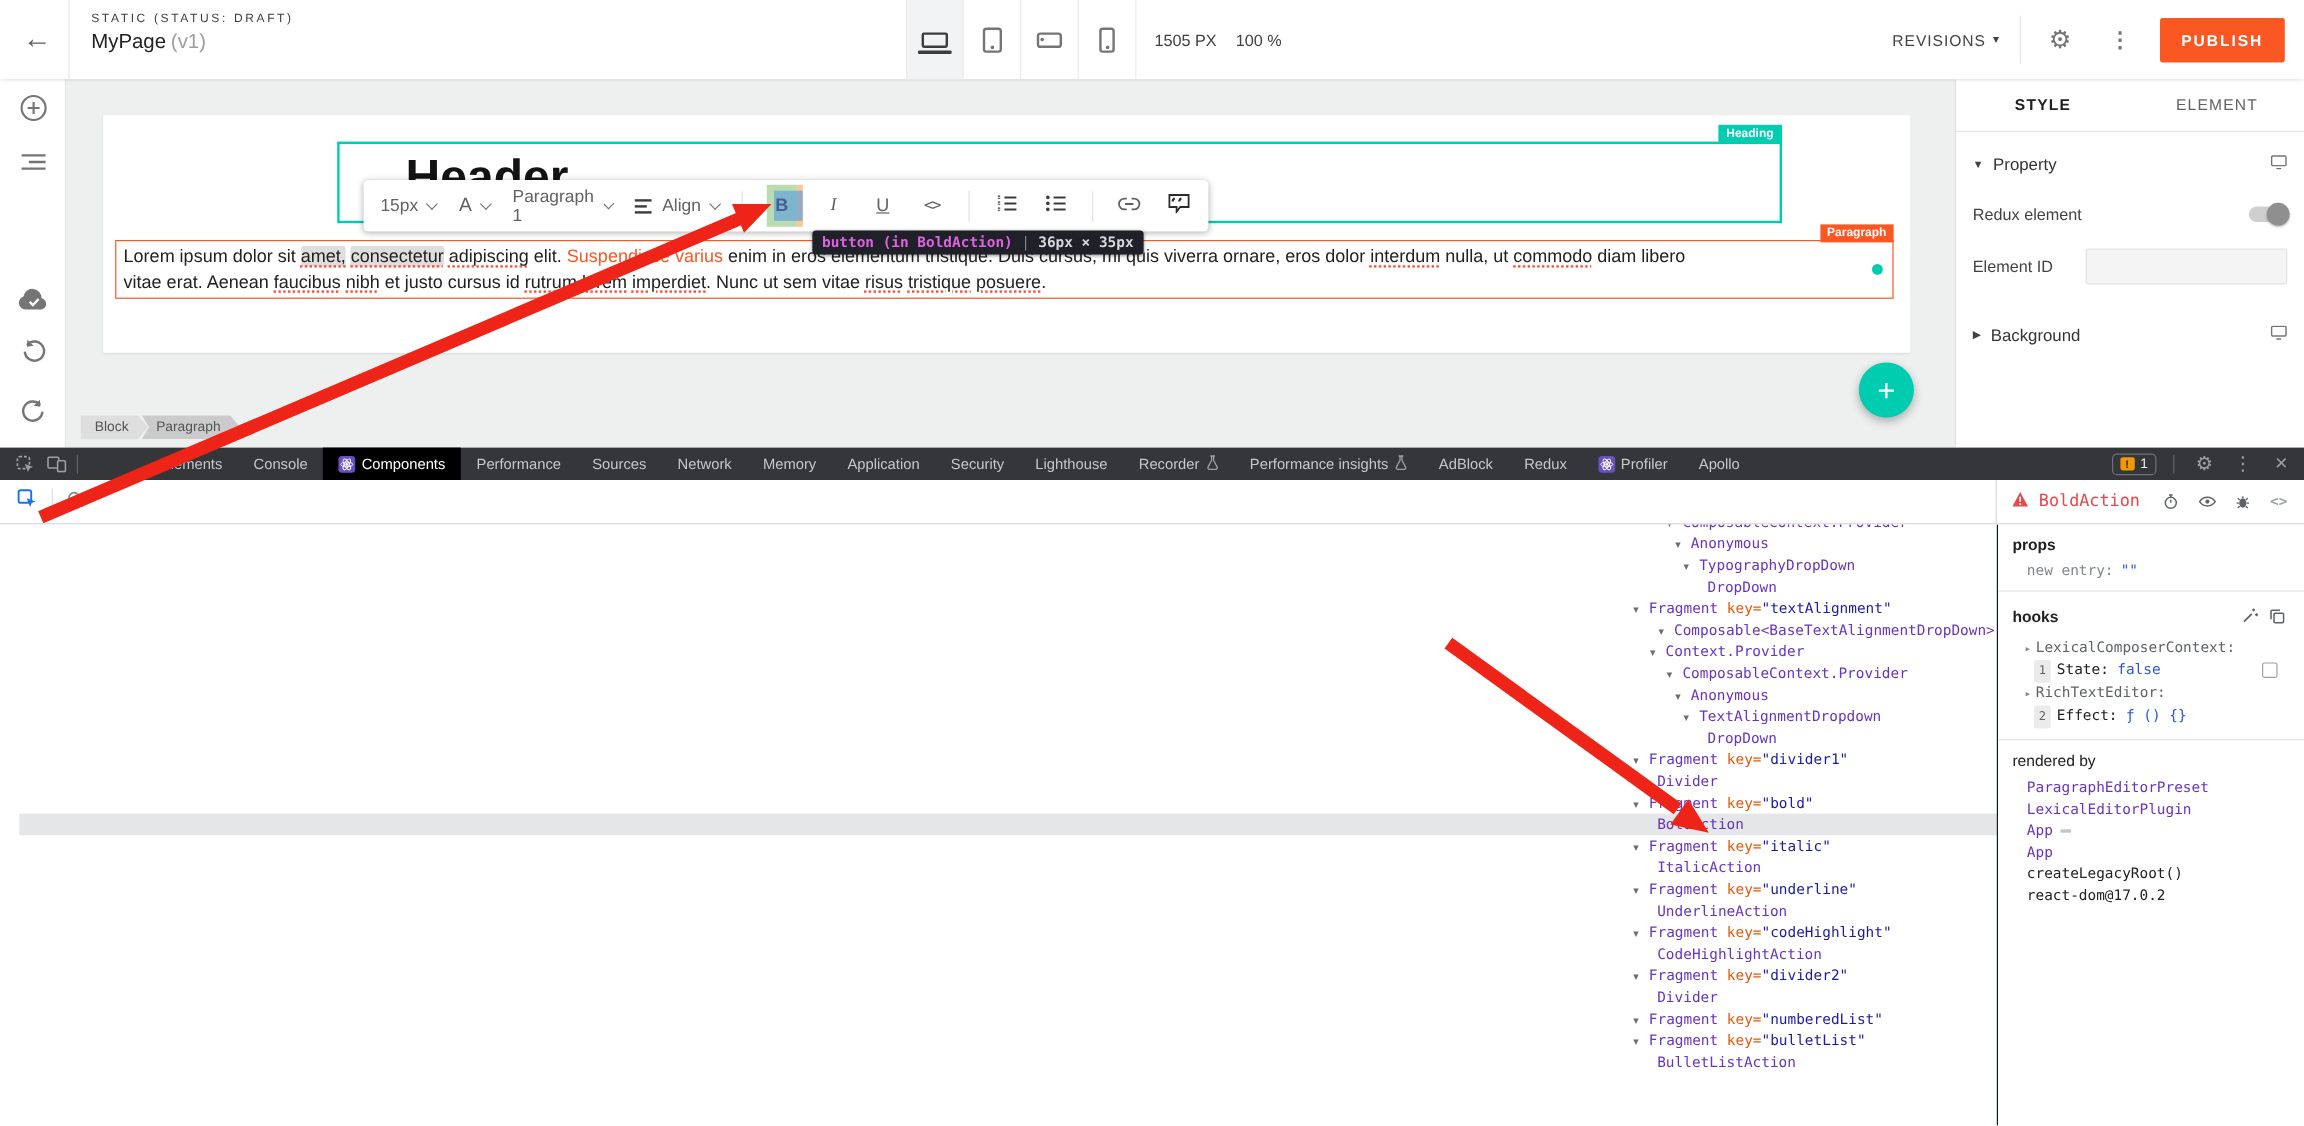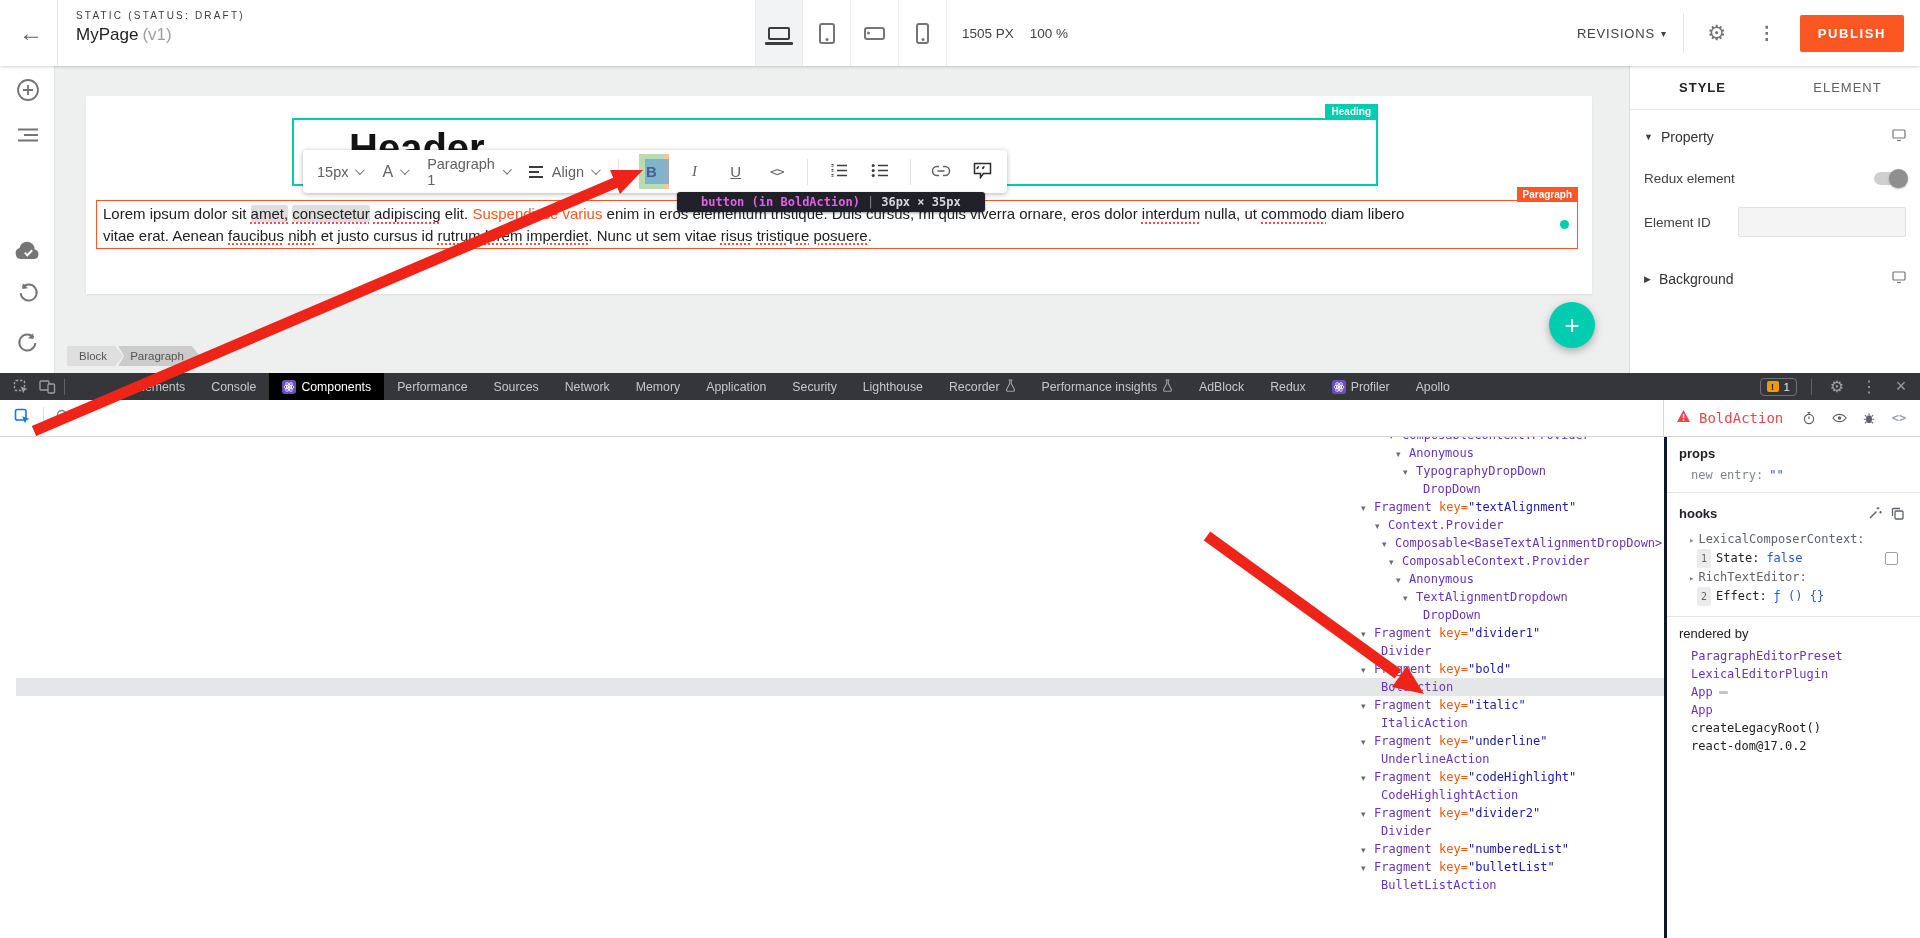--- a/index.html
+++ b/index.html
@@ -49,21 +49,21 @@
   
   #leftrail { position:absolute; left:0; top:66px; width:55px; height:307px; background:#fff;
     border-right:1px solid #e4e4e4; z-index:5; }
   .rail-btn { position:absolute; left:14px; width:28px; height:28px; display:flex; align-items:center;
     justify-content:center; cursor:pointer; color:#757575; }
 
   
   #canvas { position:absolute; left:55px; top:66px; width:1574px; height:307px; background:#eef0f0; }
   #sheet { position:absolute; left:31px; top:30px; width:1506px; height:198px; background:#fff;
     box-shadow:0 1px 2px rgba(0,0,0,.08); }
-  #heading-box { position:absolute; left:237px; top:52px; width:1086px; height:68px;
+  #heading-box { position:absolute; left:226px; top:52px; width:1204px; height:68px;
     border:2px solid #00ccb0; }
   #heading-badge { position:absolute; right:-2px; top:-16px; background:#00ccb0; color:#fff;
     font-size:10px; font-weight:bold; padding:2px 7px; }
   #heading-text { position:absolute; left:55px; top:6px; font-size:40px; font-weight:bold; color:#131313; }
   #text-toolbar { position:absolute; left:248px; top:84px; width:704px; height:43px; background:#fff;
     border-radius:4px; box-shadow:0 1px 5px rgba(0,0,0,.3); display:flex; align-items:center;
     padding:0 14px; gap:20px; z-index:30; }
   .tb-drop { display:flex; align-items:center; gap:7px; font-size:14.5px; color:#616161; cursor:pointer; }
   .chev { width:7px; height:7px; border-right:1.6px solid #757575; border-bottom:1.6px solid #757575;
     transform:rotate(45deg) translateY(-2px); }
@@ -75,21 +75,21 @@
   #bold-btn { width:36px; height:35px; background:rgba(142,199,132,.62); }
   #bold-btn .b-label { position:relative; z-index:2; font-weight:bold; color:#44618e; }
   #bold-btn .hl-content { position:absolute; left:6px; top:5px; width:24px; height:25px;
     background:rgba(96,159,219,.66); z-index:1; }
   #bold-btn .hl-margin { position:absolute; right:-5px; top:0; width:5px; height:35px;
     background:rgba(246,178,107,.72); }
   #italic-btn { font-style:italic; font-family:"Liberation Serif", serif; }
   #underline-btn { text-decoration:underline; }
   #code-btn { font-family:"DejaVu Sans Mono", monospace; font-size:13px; letter-spacing:-1px; }
   #inspect-tooltip { position:absolute; left:622px; top:126px; background:#1f2028; border-radius:3px;
-    padding:3px 24px; display:flex; align-items:flex-start; gap:7px; z-index:40; white-space:nowrap;
+    padding:3px 8px; display:flex; align-items:flex-start; gap:7px; z-index:40; white-space:nowrap;
     font-family:"DejaVu Sans Mono", monospace; font-size:12px; box-shadow:0 1px 3px rgba(0,0,0,.4); }
   #tt-el { color:#dd63e2; font-weight:bold; }
   #tt-sep { color:#80868b; }
   #tt-size { color:#d5d8dd; font-weight:bold; }
   #paragraph-box { position:absolute; left:41px; top:134px; width:1482px; height:49px;
     border:1px solid #fa5723; }
   #paragraph-badge { position:absolute; right:-1px; top:-14px; background:#fa5723; color:#fff;
     font-size:10px; font-weight:bold; padding:2px 6px; }
   #ptext { position:absolute; left:6px; top:2px; width:1455px; font-size:15px; line-height:21.5px;
     color:#212121; }
@@ -161,21 +161,21 @@
   .trow { height:18px; line-height:18px; white-space:nowrap; cursor:pointer; }
   .trow.sel { background:#e4e6e7; }
   .tcaret { display:inline-block; width:13px; color:#6e6e6e; font-size:9px;
     font-family:"Liberation Sans", sans-serif; }
   .tname { color:#6733bf; }
   .tkey { color:#e8590c; }
   .teq { color:#e8590c; }
   .tstr { color:#1a1aa6; }
   #tree-scroll { position:absolute; right:3px; top:333px; width:7px; height:62px; background:#c1c1c1;
     border-radius:4px; }
-  #detail-pane { position:absolute; right:0; top:0; width:256px; height:501px; border-left:3px solid #0f172a;
+  #detail-pane { position:absolute; right:0; top:0; width:256px; height:501px; border-left:1px solid #0f172a;
     background:#fff; font-size:12px; }
   .dp-sect { padding:9px 12px 10px; }
   .dp-div { height:1px; background:#e3e6e8; }
   .dp-label { font-size:13px; font-weight:bold; color:#202124; }
   .dp-head { display:flex; align-items:center; }
   .dp-head .sp { flex:1; }
   .mono { font-family:"DejaVu Sans Mono", monospace; }
   #props-entry { margin-top:7px; padding-left:12px; color:#80868b; }
   #props-entry .val { color:#2c55d8; margin-left:6px; }
   .hook-row { position:relative; height:19px; line-height:19px; padding-left:10px; white-space:nowrap; }
@@ -542,22 +542,22 @@
   </div>
 
   <div id="dt-content">
     <div id="tree-area">
       <div id="tree">
           <div class="trow" style="padding-left: 1373px;"><span class="tcaret">▾</span><span class="tname">ComposableContext.Provider</span></div>
           <div class="trow" style="padding-left: 1380px;"><span class="tcaret">▾</span><span class="tname">Anonymous</span></div>
           <div class="trow" style="padding-left: 1387px;"><span class="tcaret">▾</span><span class="tname">TypographyDropDown</span></div>
           <div class="trow" style="padding-left: 1407px;"><span class="tname">DropDown</span></div>
           <div class="trow" style="padding-left: 1345px;"><span class="tcaret">▾</span><span class="tname">Fragment</span><span class="tkey"> key</span><span class="teq">=</span><span class="tstr">"textAlignment"</span></div>
+          <div class="trow" style="padding-left: 1366px;"><span class="tcaret">▾</span><span class="tname">Composable&lt;BaseTextAlignmentDropDown&gt;</span></div>
           <div class="trow" style="padding-left: 1359px;"><span class="tcaret">▾</span><span class="tname">Context.Provider</span></div>
-          <div class="trow" style="padding-left: 1366px;"><span class="tcaret">▾</span><span class="tname">Composable&lt;BaseTextAlignmentDropDown&gt;</span></div>
           <div class="trow" style="padding-left: 1373px;"><span class="tcaret">▾</span><span class="tname">ComposableContext.Provider</span></div>
           <div class="trow" style="padding-left: 1380px;"><span class="tcaret">▾</span><span class="tname">Anonymous</span></div>
           <div class="trow" style="padding-left: 1387px;"><span class="tcaret">▾</span><span class="tname">TextAlignmentDropdown</span></div>
           <div class="trow" style="padding-left: 1407px;"><span class="tname">DropDown</span></div>
           <div class="trow" style="padding-left: 1345px;"><span class="tcaret">▾</span><span class="tname">Fragment</span><span class="tkey"> key</span><span class="teq">=</span><span class="tstr">"divider1"</span></div>
           <div class="trow" style="padding-left: 1365px;"><span class="tname">Divider</span></div>
           <div class="trow" style="padding-left: 1345px;"><span class="tcaret">▾</span><span class="tname">Fragment</span><span class="tkey"> key</span><span class="teq">=</span><span class="tstr">"bold"</span></div>
           <div class="trow sel" style="padding-left: 1365px;"><span class="tname">BoldAction</span></div>
           <div class="trow" style="padding-left: 1345px;"><span class="tcaret">▾</span><span class="tname">Fragment</span><span class="tkey"> key</span><span class="teq">=</span><span class="tstr">"italic"</span></div>
           <div class="trow" style="padding-left: 1365px;"><span class="tname">ItalicAction</span></div>

